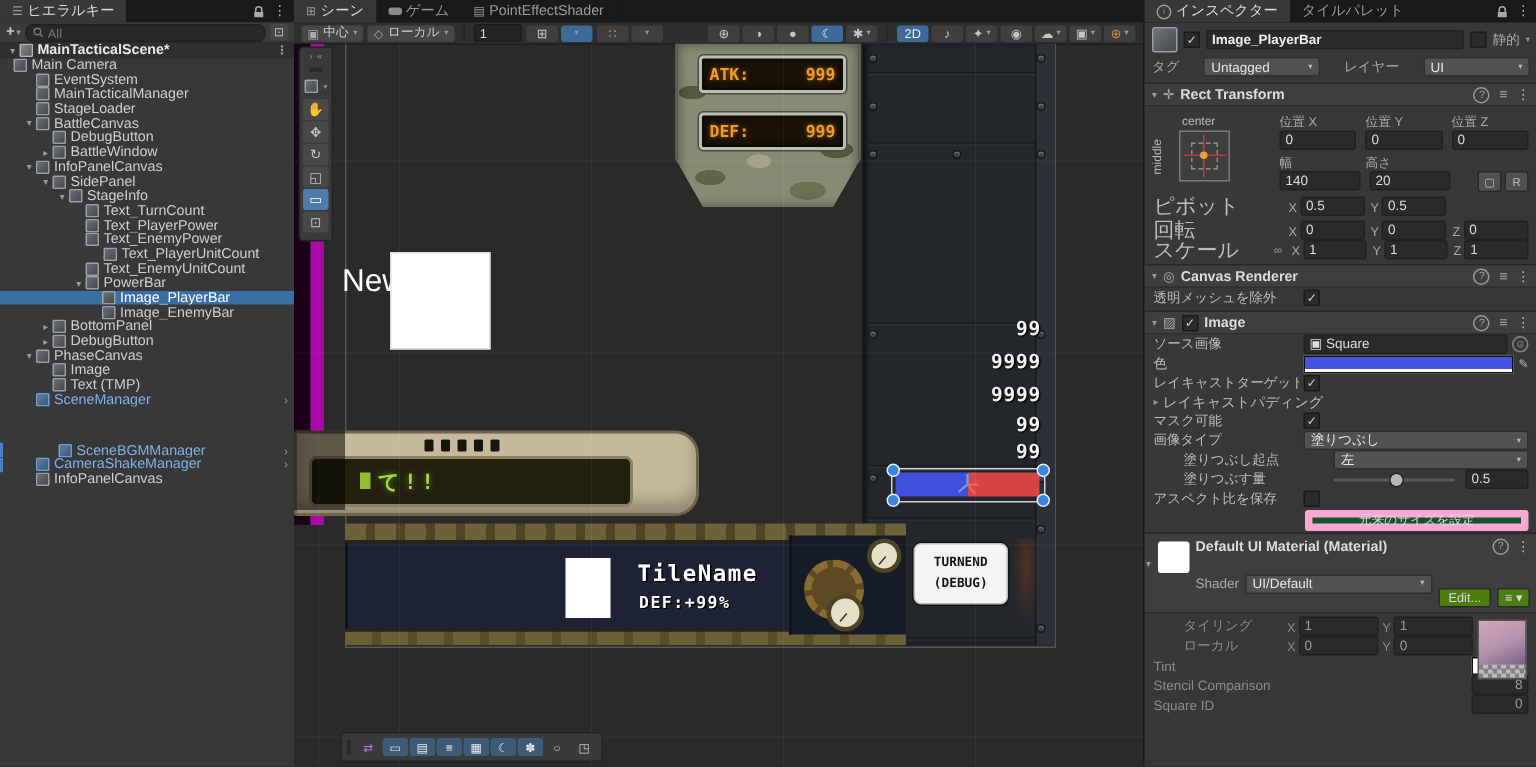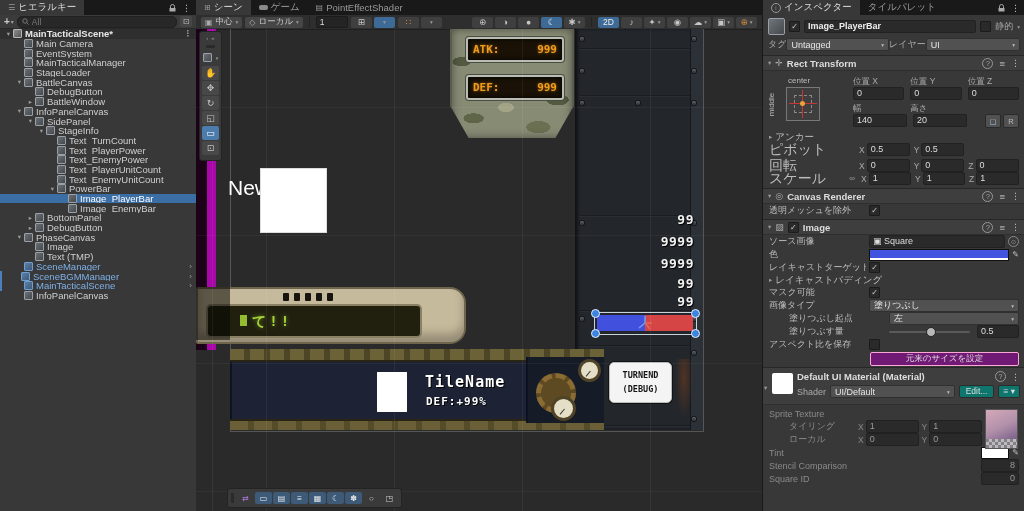--- a/index.html
+++ b/index.html
@@ -128,21 +128,21 @@
   .btool.on{background:#3d5a78;color:#eee;}
   .btool.purple{color:#b07ae0;}
 
   
   #inspector{position:absolute;left:762px;top:0;width:262px;height:511px;background:#383838;border-left:1px solid #191919;overflow:hidden;}
   .go-head{padding:3px 5px 2px;display:flex;align-items:center;gap:4px;}
   .big-cube{width:15px;height:15px;border:1px solid #9aa0a6;background:linear-gradient(135deg,#70767c,#45494d);border-radius:2px;flex:none;}
   .cb{width:9px;height:9px;background:#2a2a2a;border:1px solid #1b1b1b;border-radius:1px;display:flex;align-items:center;justify-content:center;font-size:8px;color:#cfcfcf;flex:none;}
   .fld{background:#2a2a2a;border:1px solid #212121;border-radius:2px;height:11px;line-height:11px;padding:0 3px;color:#ddd;font-size:9px;white-space:nowrap;overflow:hidden;}
   .go-name{flex:1;font-weight:bold;color:#eee;}
-  .tagrow{display:flex;align-items:flex-end;gap:0;padding:1px 5px 4px;}
+  .tagrow{display:flex;align-items:flex-end;gap:16px;padding:1px 5px 4px;}
   .dd{background:#515151;border:1px solid #303030;border-radius:2px;height:11px;display:flex;align-items:center;justify-content:space-between;gap:3px;padding:0 4px;font-size:9px;color:#e6e6e6;white-space:nowrap;}
   .dd .dc{font-size:5.5px;color:#bbb;}
   .small-lbl{font-size:9px;color:#aaa;white-space:nowrap;}
   .comp-header{height:14px;background:#3e3e3e;border-top:1px solid #272727;border-bottom:1px solid #2f2f2f;display:flex;align-items:center;gap:4px;padding:0 5px;font-weight:bold;color:#ddd;font-size:9.5px;}
   .comp-ic{color:#aaa;font-size:9px;font-weight:normal;}
   .hdr-right{margin-left:auto;display:flex;align-items:center;gap:6px;color:#aaa;font-weight:normal;}
   .help{width:9px;height:9px;border:1px solid #999;border-radius:50%;font-size:7px;display:flex;align-items:center;justify-content:center;color:#aaa;}
   .rt-top{display:flex;padding:5px 6px 3px;gap:6px;}
   .anchor-wrap{width:66px;position:relative;flex:none;padding-left:12px;}
   .a-center{font-size:8px;color:#bbb;margin-left:7px;}
@@ -169,29 +169,29 @@
   .irow .ilabel{width:97px;flex:none;color:#bcbcbc;font-size:9px;white-space:nowrap;overflow:hidden;}
   .irow .ctrl{flex:1;display:flex;align-items:center;gap:3px;min-width:0;}
   .ctrl .fld,.ctrl .dd{flex:1;}
   .picker{width:9px;height:9px;border-radius:50%;border:1px solid #888;color:#999;font-size:6px;display:flex;align-items:center;justify-content:center;flex:none;}
   .colorbar{flex:1;height:10px;border:1px solid #111;background:linear-gradient(#4355e0,#4355e0) top/100% 8px no-repeat,#fff;}
   .eyedrop{font-size:8px;color:#bbb;flex:none;}
   .slider{flex:1;height:2px;background:#5a5a5a;border-radius:1px;position:relative;margin-right:4px;}
   .slider .knob{position:absolute;left:50%;top:-3.5px;width:8px;height:8px;border-radius:50%;background:#b8b8b8;border:1px solid #222;margin-left:-4px;}
   .numfld{width:34px;flex:none !important;}
   .btnrow{display:flex;height:14px;padding:1px 6px;}
-  .ubtn{margin-left:101px;flex:1;background:#701a75;border:1px solid #f9a8d4;border-radius:2px;font-size:8.5px;color:#ddd;display:flex;align-items:center;justify-content:center;}
+  .ubtn{margin-left:101px;flex:1;background:#14532d;border:5px solid #f9a8d4;border-radius:2px;font-size:8.5px;color:#ddd;display:flex;align-items:center;justify-content:center;}
   .mat-header{position:relative;background:#3e3e3e;border-top:1px solid #272727;border-bottom:1px solid #2f2f2f;padding:3px 5px 3px 34px;min-height:30px;}
   .mat-thumb{position:absolute;left:9px;top:5px;width:21px;height:21px;background:#fff;border-radius:2px;}
   .mat-fold{position:absolute;left:1px;top:16px;font-size:6.5px;color:#999;}
   .mat-title{font-weight:bold;color:#ddd;display:flex;align-items:center;}
   .mat-title .hdr-right{gap:5px;}
   .shader-row{display:flex;align-items:center;gap:4px;margin-top:3px;}
   .shader-row .dd{flex:1;}
-  .ebtn{background:#0f766e;border:1px solid #2b2b2b;border-radius:2px;height:11px;line-height:11px;padding:0 6px;font-size:8.5px;color:#ddd;flex:none;}
+  .ebtn{background:#4d7c0f;border:1px solid #2b2b2b;border-radius:2px;height:11px;line-height:11px;padding:0 6px;font-size:8.5px;color:#ddd;flex:none;margin-top:19px;}
   .gray .ilabel,.gray .small-lbl,.gray b{color:#8a8a8a !important;}
   .gray .fld{color:#9a9a9a;}
   .mat-body{position:relative;padding-top:2px;}
   .tex-thumb{position:absolute;right:7px;top:4px;width:31px;height:38px;border:1px solid #555;
      background:linear-gradient(155deg,#d4a8b8 0%,#b391ab 45%,#8a6f93 72%,#5f4e6e 100%);}
   .tex-thumb::after{content:"";position:absolute;left:0;right:0;bottom:0;height:9px;
      background:conic-gradient(#bbb 25%,#857f87 0 50%,#bbb 0 75%,#857f87 0) 0 0/6px 6px;}
   .indent{padding-left:20px !important;}
   .xy .axis{max-width:74px;}
   .tintsw{width:26px;height:10px;background:#fff;border:1px solid #111;flex:none;}
@@ -233,21 +233,21 @@
       </span>
       <span class="sbtn2">⊡</span>
     </div>
     <div id="tree">
         <div class="trow scener" style="padding-left: 4px;">
           <span class="fold">▾</span>
           <span class="cube scn"></span>
           <span class="lbl">MainTacticalScene*</span>
           <span class="chev">⋮</span>
         </div>
-        <div class="trow" style="padding-left: 15px;">
+        <div class="trow" style="">
           <span class="fold"></span>
           <span class="cube"></span>
           <span class="lbl">Main Camera</span>
         </div>
         <div class="trow" style="padding-left: 15px;">
           <span class="fold"></span>
           <span class="cube"></span>
           <span class="lbl">EventSystem</span>
         </div>
         <div class="trow" style="padding-left: 15px;">
@@ -298,21 +298,21 @@
         <div class="trow" style="padding-left: 48px;">
           <span class="fold"></span>
           <span class="cube"></span>
           <span class="lbl">Text_PlayerPower</span>
         </div>
         <div class="trow" style="padding-left: 48px;">
           <span class="fold"></span>
           <span class="cube"></span>
           <span class="lbl">Text_EnemyPower</span>
         </div>
-        <div class="trow" style="padding-left: 48px;">
+        <div class="trow" style="padding-left: 60px;">
           <span class="fold"></span>
           <span class="cube"></span>
           <span class="lbl">Text_PlayerUnitCount</span>
         </div>
         <div class="trow" style="padding-left: 48px;">
           <span class="fold"></span>
           <span class="cube"></span>
           <span class="lbl">Text_EnemyUnitCount</span>
         </div>
         <div class="trow" style="padding-left: 48px;">
@@ -354,32 +354,32 @@
           <span class="fold"></span>
           <span class="cube"></span>
           <span class="lbl">Text (TMP)</span>
         </div>
         <div class="trow" style="padding-left: 15px;">
           <span class="fold"></span>
           <span class="cube pre"></span>
           <span class="lbl blue">SceneManager</span>
           <span class="chev">›</span>
         </div>
-        <div class="trow" style="padding-left: 12px;">
+        <div class="trow" style="padding-left: 30px; margin-top: 24px;">
           <span class="mark"></span>
           <span class="fold"></span>
           <span class="cube pre"></span>
           <span class="lbl blue">SceneBGMManager</span>
           <span class="chev">›</span>
         </div>
         <div class="trow" style="padding-left: 15px;">
           <span class="mark"></span>
           <span class="fold"></span>
           <span class="cube pre"></span>
-          <span class="lbl blue">MainTacticalScene</span>
+          <span class="lbl blue">CameraShakeManager</span>
           <span class="chev">›</span>
         </div>
         <div class="trow" style="padding-left: 15px;">
           <span class="fold"></span>
           <span class="cube"></span>
           <span class="lbl">InfoPanelCanvas</span>
         </div>
       </div>
   </div>
 
@@ -705,24 +705,20 @@
         <div class="col3">
           <span class="fld">140</span>
           <span class="fld">20</span>
           <span class="wh-btns">
             <span class="mini-btn">▢</span>
             <span class="mini-btn" style="color:#bbb">R</span>
           </span>
         </div>
       </div>
     </div>
-    <div class="foldrow">
-      <span class="dc" style="font-size:6.5px;color:#999">▸</span>
-      <span>アンカー</span>
-    </div>
     <div class="nrow">
       <span class="rlabel">ピボット</span>
       <span class="axis">
           <b>X</b>
           <span class="fld">0.5</span>
         </span>
       <span class="axis">
           <b>Y</b>
           <span class="fld">0.5</span>
         </span>
@@ -862,23 +858,20 @@
         <span class="dd">
             <span>UI/Default</span>
             <span class="dc">▾</span>
           </span>
         <span class="ebtn">Edit...</span>
         <span class="ebtn" style="padding:0 4px">≡ ▾</span>
       </div>
     </div>
     <div class="mat-body gray">
       <div class="tex-thumb"></div>
-      <div class="irow">
-          <span class="ilabel" style="width:180px">Sprite Texture</span>
-        </div>
       <div class="irow xy">
         <span class="ilabel indent" style="width:66px">タイリング</span>
         <span class="axis">
             <b>X</b>
             <span class="fld">1</span>
           </span>
         <span class="axis">
             <b>Y</b>
             <span class="fld">1</span>
           </span>

